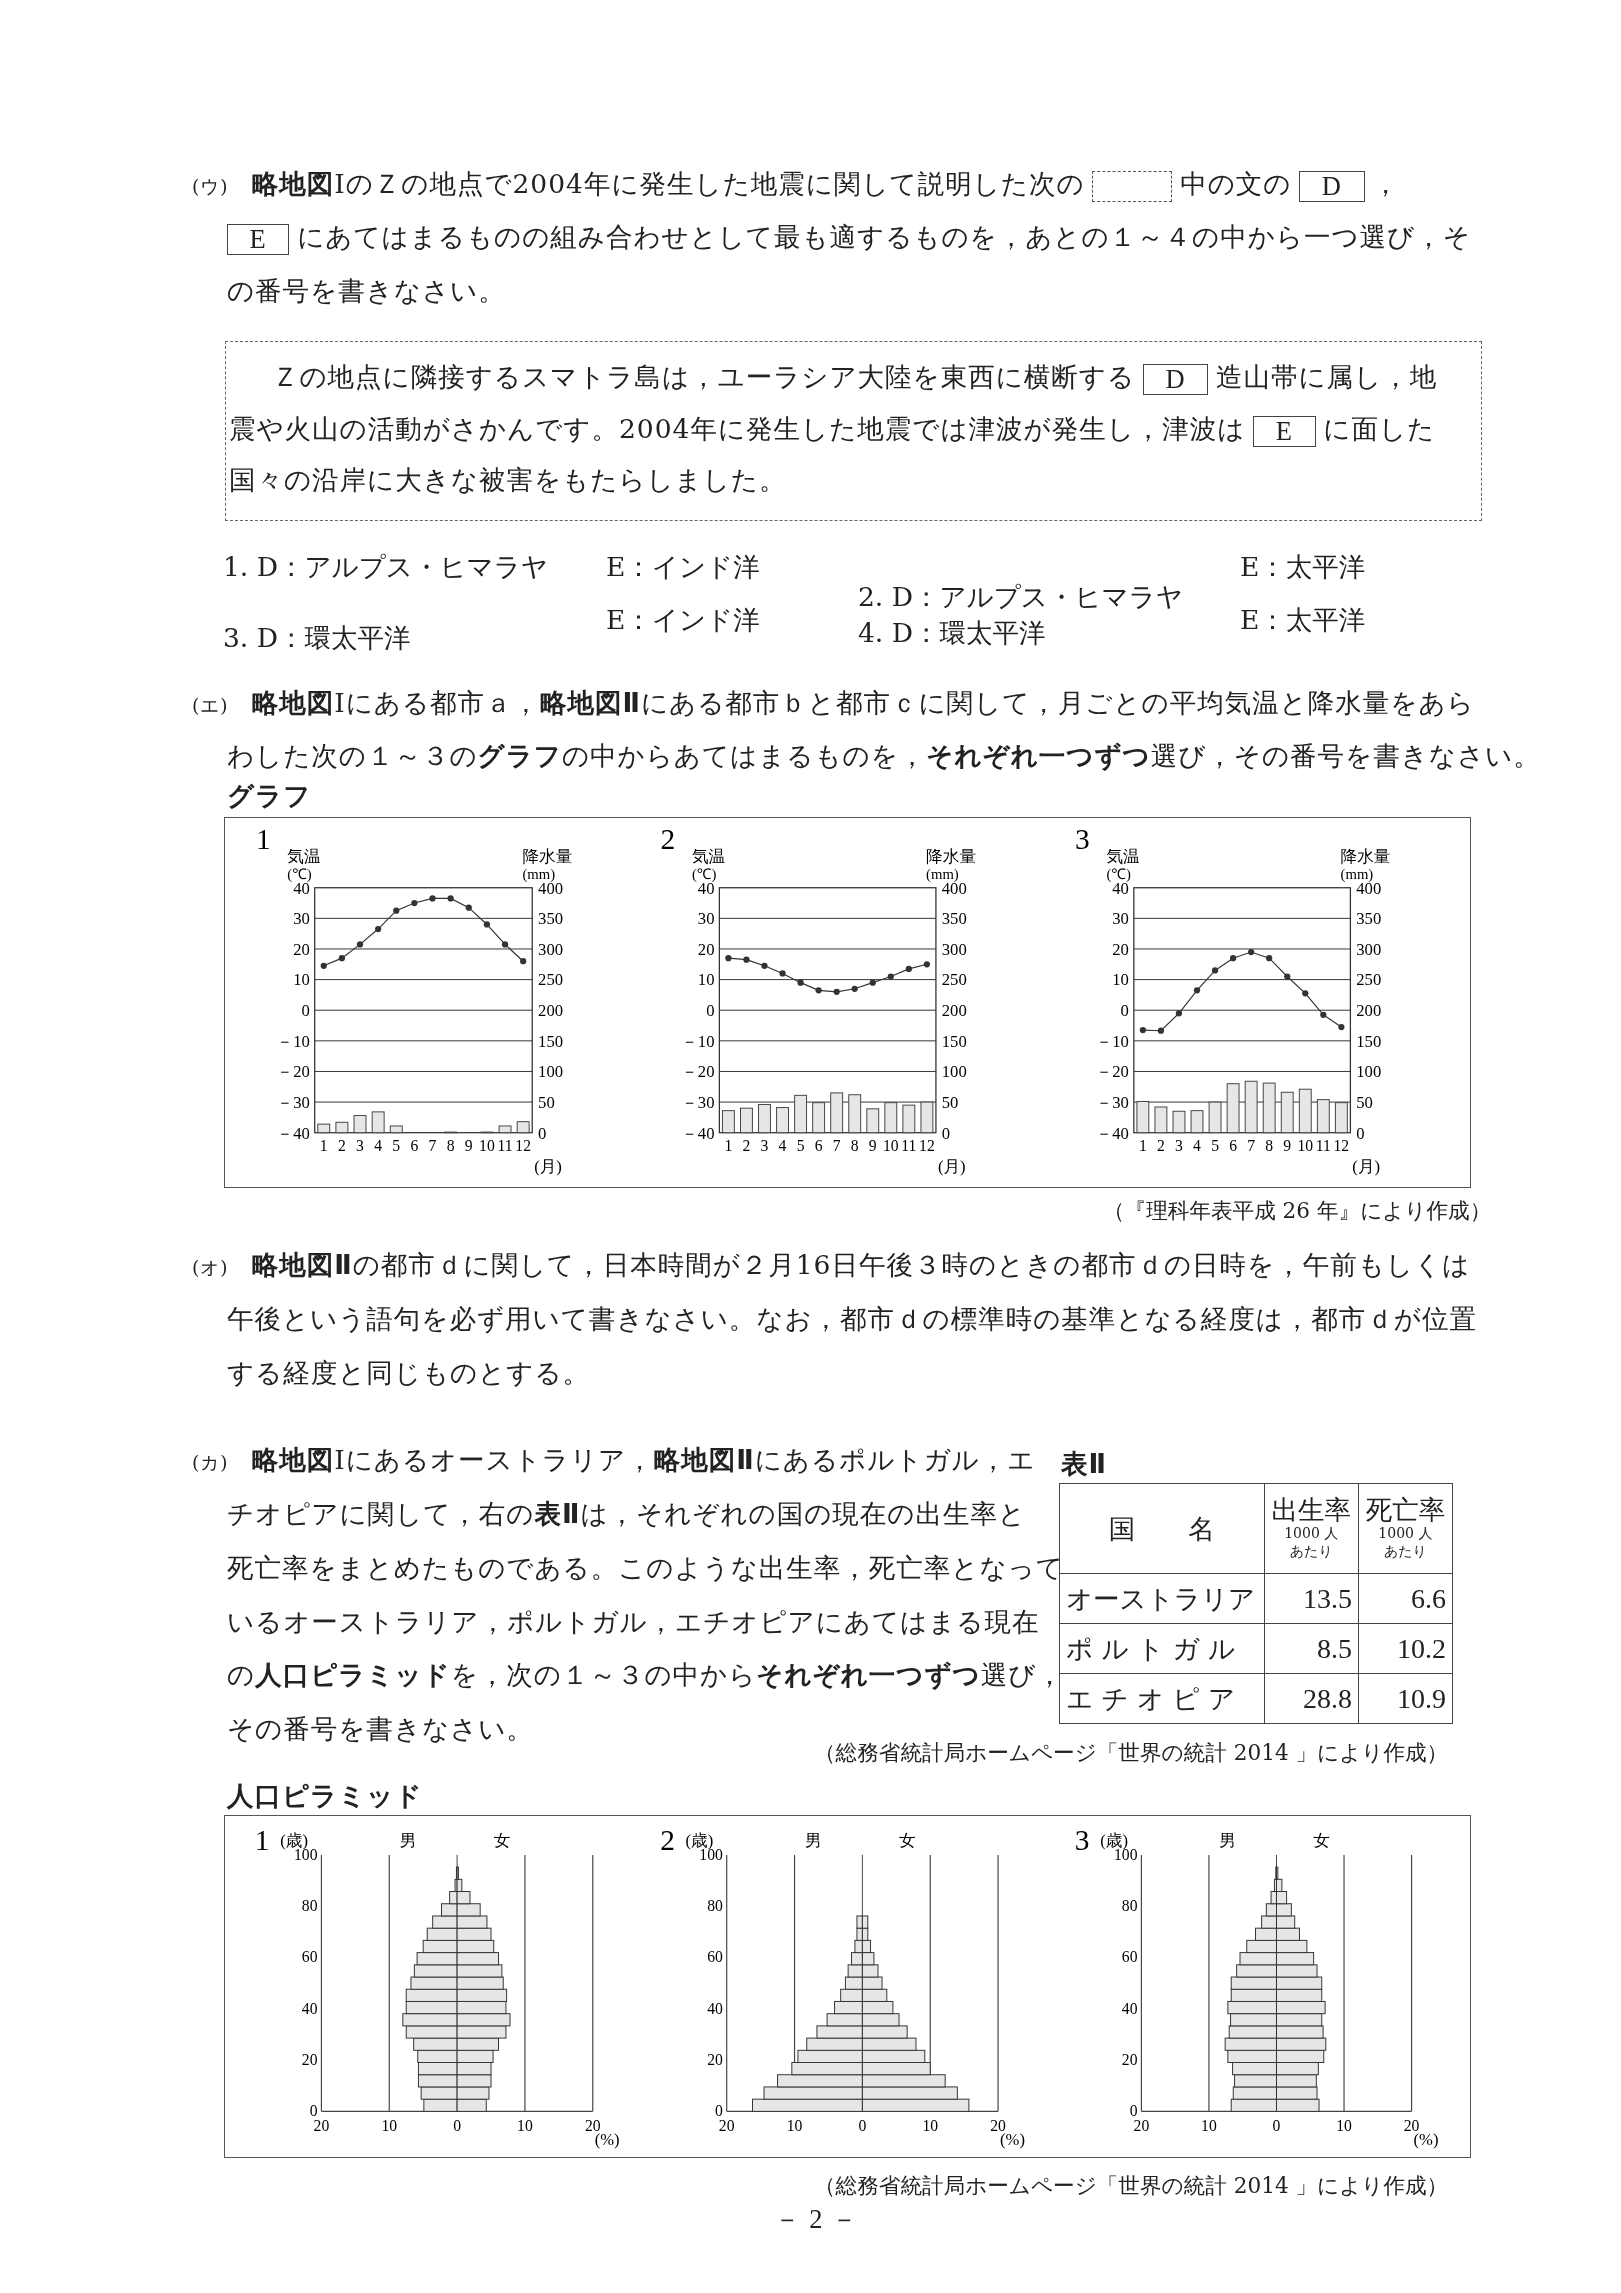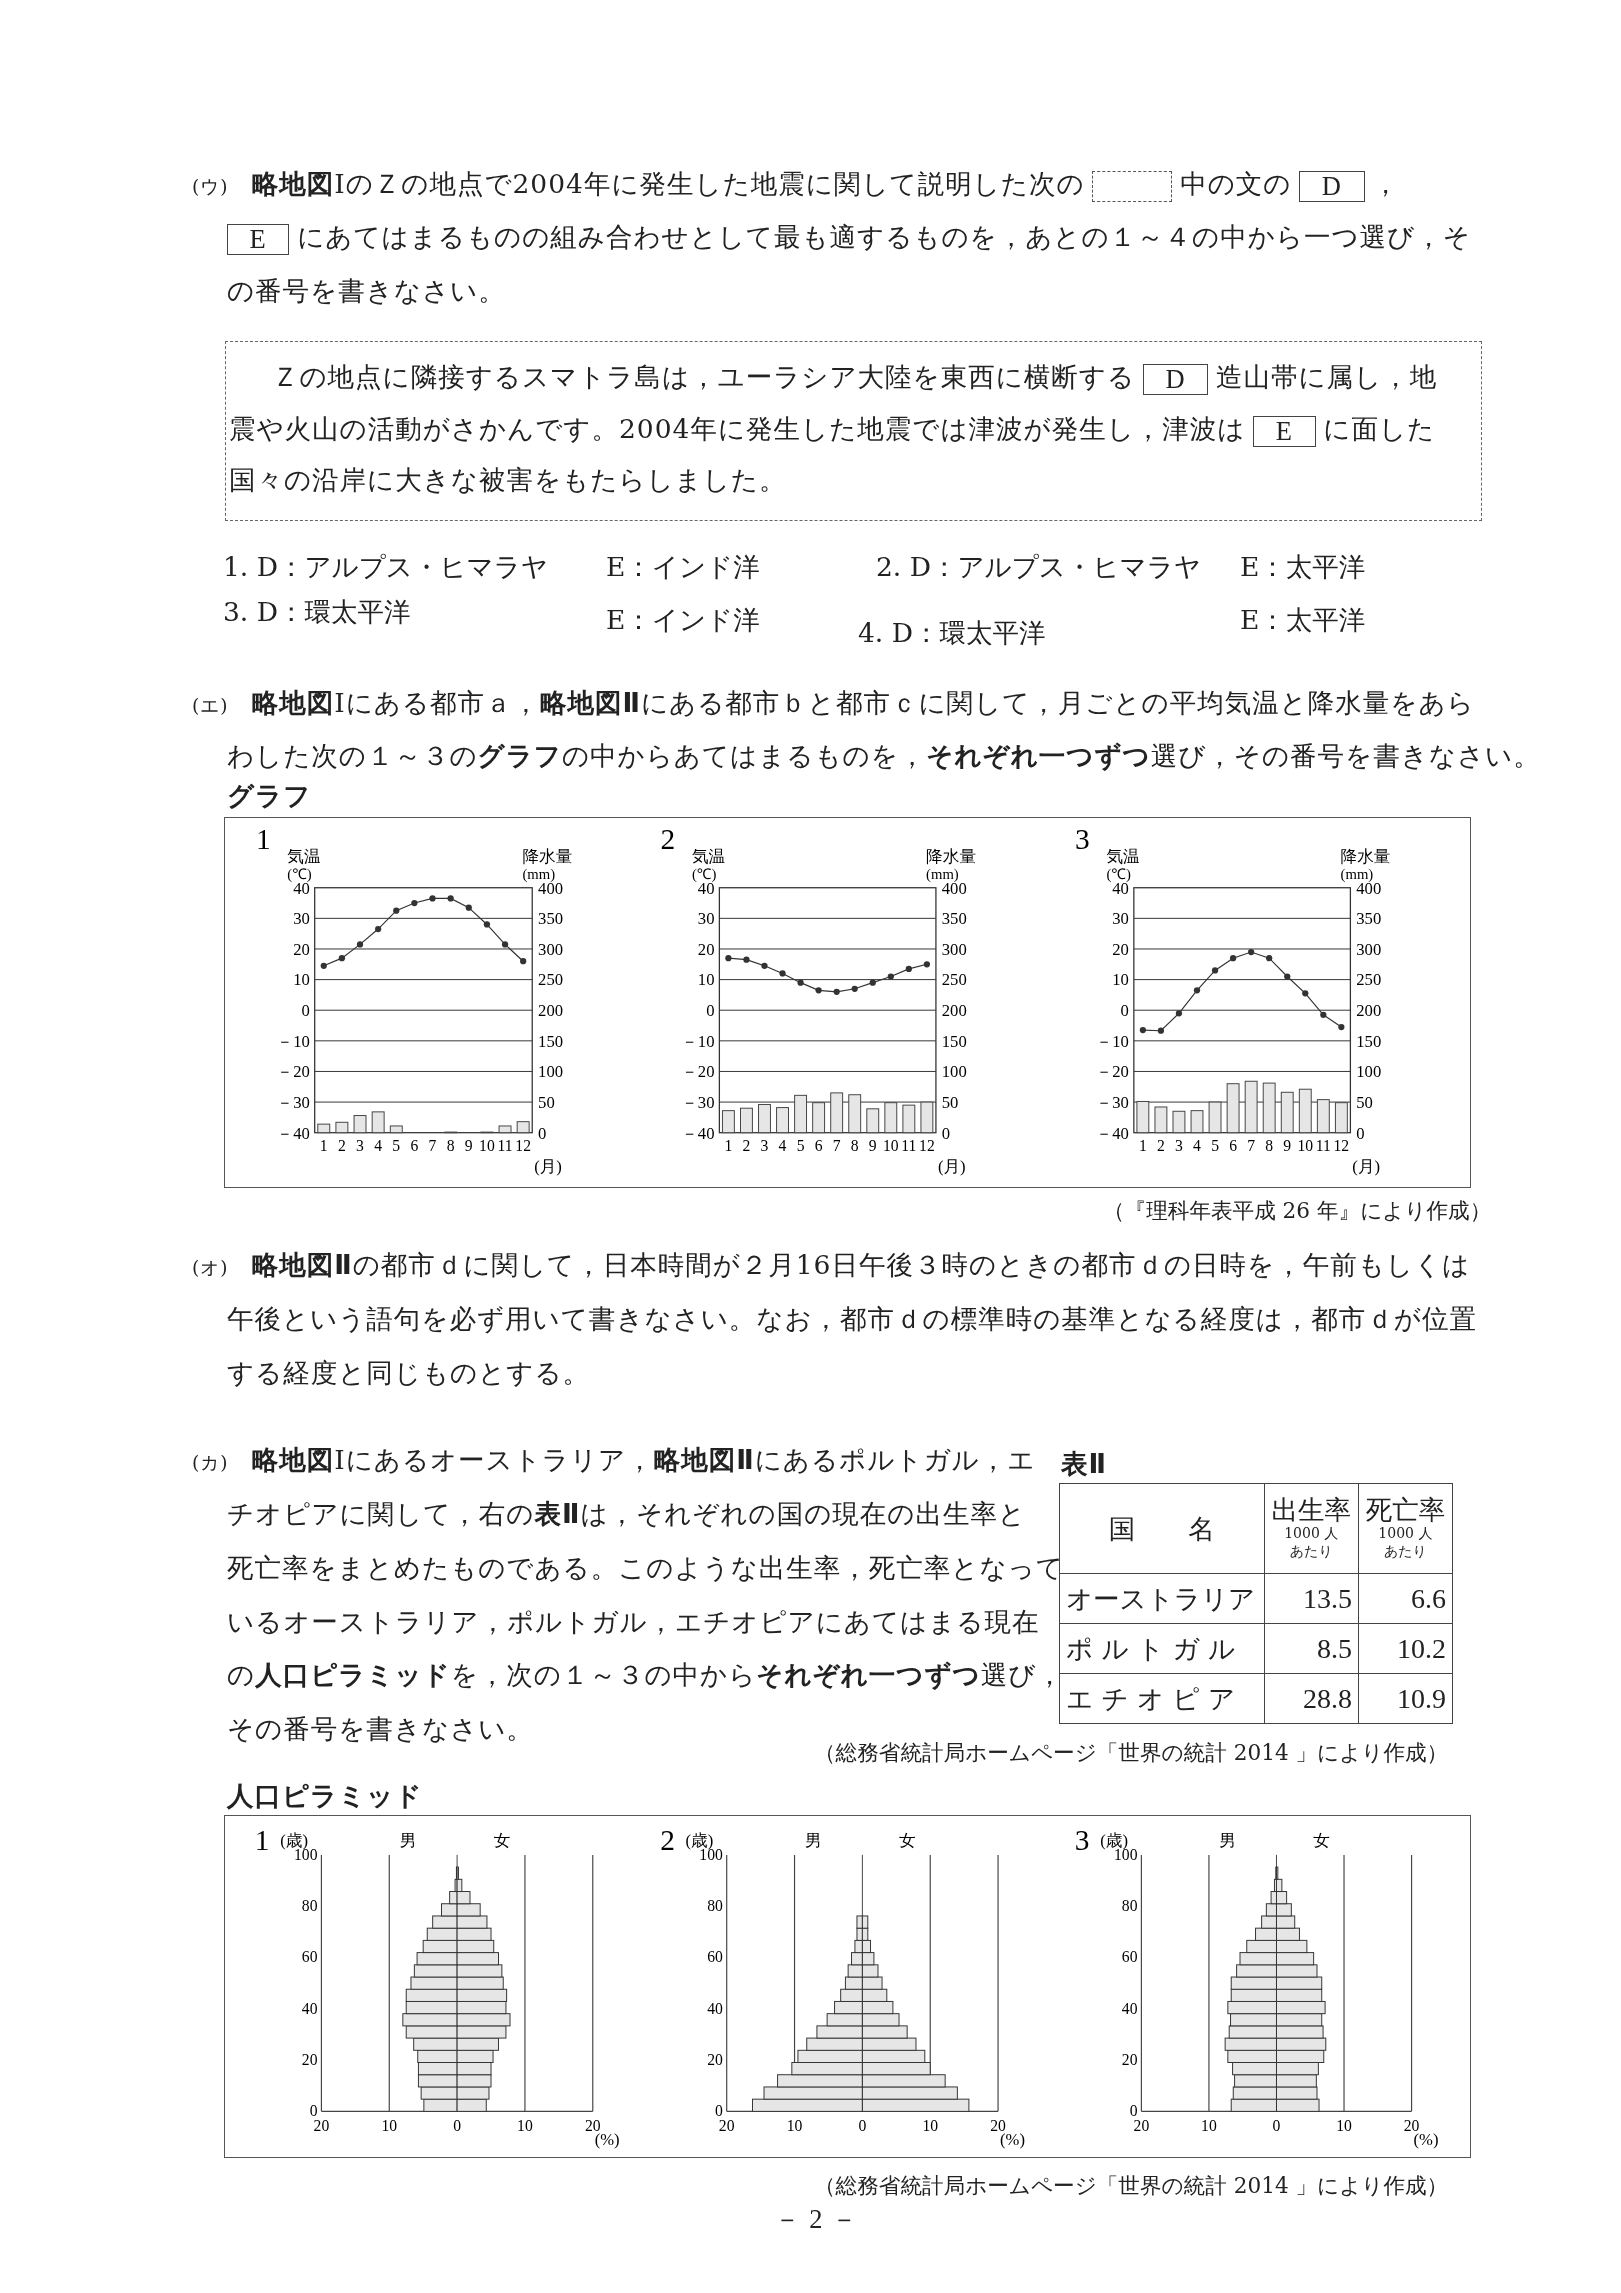--- a/index.html
+++ b/index.html
@@ -39,23 +39,23 @@
   <span>Ｚの地点に隣接するスマトラ島は，ユーラシア大陸を東西に横断する</span><span class="box">D</span><span>造山帯に属し，地</span>
 </div>
 <div class="line" style="left:229px; top:412px;">
   <span>震や火山の活動がさかんです。2004年に発生した地震では津波が発生し，津波は</span><span class="box">E</span><span>に面した</span>
 </div>
 <div class="line" style="left:229px; top:463px;">国々の沿岸に大きな被害をもたらしました。</div>
 
 <div>
   <div class="opt" style="left:223px; top:549px;"><span>1.</span> <span>D：アルプス・ヒマラヤ</span></div>
   <div class="opt" style="left:606px; top:549px;">E：インド洋</div>
-  <div class="opt" style="left:858px; top:549px;margin-left:18px;"><span>2.</span> <span>D：アルプス・ヒマラヤ</span></div>
+  <div class="opt" style="left:858px; top:579px;"><span>2.</span> <span>D：アルプス・ヒマラヤ</span></div>
   <div class="opt" style="left:1240px; top:549px;">E：太平洋</div>
-  <div class="opt" style="left:223px; top:594px;"><span>3.</span> <span>D：環太平洋</span></div>
+  <div class="opt" style="left:223px; top:620px;"><span>3.</span> <span>D：環太平洋</span></div>
   <div class="opt" style="left:606px; top:602px;">E：インド洋</div>
   <div class="opt" style="left:858px; top:602px;margin-top:13px;"><span>4.</span> <span>D：環太平洋</span></div>
   <div class="opt" style="left:1240px; top:602px;">E：太平洋</div>
 </div>
 
 <div class="line" style="left:192px; top:686px;">
   <span class="qnum">(エ)</span>
   <span class="b" style="margin-left:13.7px">略地図</span><span>Ⅰにある都市ａ，</span><span class="b">略地図Ⅱ</span><span>にある都市ｂと都市ｃに関して，月ごとの平均気温と降水量をあら</span>
 </div>
 <div class="line" style="left:227px; top:739px;">

